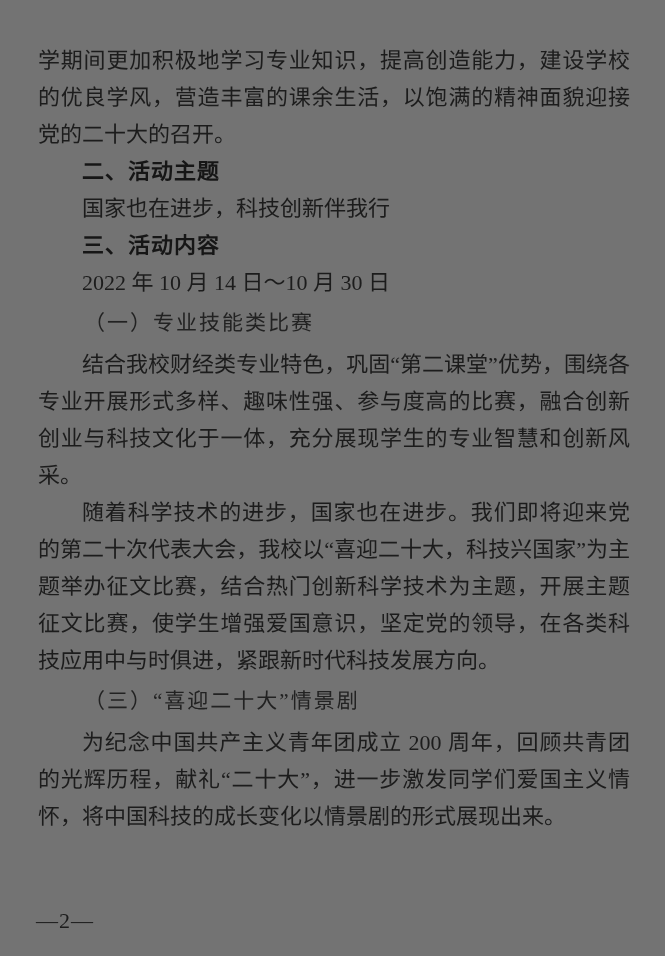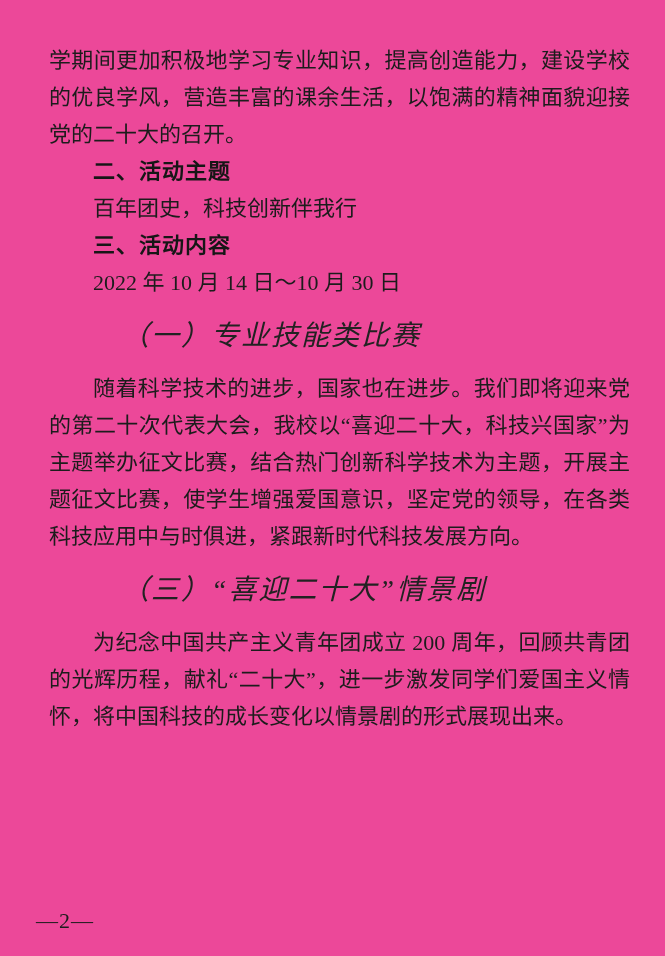--- a/index.html
+++ b/index.html
@@ -12,22 +12,22 @@
     height: 956px;
     overflow: hidden;
     color: #1c1c1c;
     font-family: "Liberation Serif", "DejaVu Serif", serif;
   }
   .page {
     position: relative;
     box-sizing: border-box;
     width: 665px;
     height: 956px;
-    padding: 42px 35px 0 49px;
-    background: #ec4899;
+    padding: 42px 35px 0 38px;
+    background: #737373;
   }
   .body-text {
     margin: 0;
     font-size: 22px;
     line-height: 37px;
     text-align: justify;
     text-justify: inter-character;
     text-indent: 2em;
     font-family: "Liberation Serif", "DejaVu Serif", serif;
   }
@@ -38,25 +38,24 @@
     margin: 0;
     font-size: 22px;
     line-height: 37px;
     font-weight: bold;
     text-indent: 2em;
     letter-spacing: 1px;
     font-family: Liberation Serif, serif;
     color: #161616;
   }
   .sub-heading {
-    margin: 16px;
-    font-size: 28px;
+    margin: 4px;
+    font-size: 21px;
     line-height: 37px;
     font-weight: normal;
-    font-style: italic;
     text-indent: 2em;
     letter-spacing: 2px;
     font-family: "Liberation Serif", "DejaVu Serif", serif;
     color: #222222;
   }
   .page-number {
     position: absolute;
     left: 36px;
     bottom: 22px;
     font-size: 22px;
@@ -67,29 +66,30 @@
 </style>
 </head>
 <body>
 
 <div class="page">
 
   <p class="body-text no-indent">学期间更加积极地学习专业知识，提高创造能力，建设学校的优良学风，营造丰富的课余生活，以饱满的精神面貌迎接党的二十大的召开。</p>
 
   <h3 class="section-heading">二、活动主题</h3>
 
-  <p class="body-text">百年团史，科技创新伴我行</p>
+  <p class="body-text">国家也在进步，科技创新伴我行</p>
 
   <h3 class="section-heading">三、活动内容</h3>
 
   <p class="body-text">2022 年 10 月 14 日～10 月 30 日</p>
 
 
   <h4 class="sub-heading">（一）专业技能类比赛</h4>
 
+  <p class="body-text">结合我校财经类专业特色，巩固“第二课堂”优势，围绕各专业开展形式多样、趣味性强、参与度高的比赛，融合创新创业与科技文化于一体，充分展现学生的专业智慧和创新风采。</p>
 
 
   <p class="body-text">随着科学技术的进步，国家也在进步。我们即将迎来党的第二十次代表大会，我校以“喜迎二十大，科技兴国家”为主题举办征文比赛，结合热门创新科学技术为主题，开展主题征文比赛，使学生增强爱国意识，坚定党的领导，在各类科技应用中与时俱进，紧跟新时代科技发展方向。</p>
 
   <h4 class="sub-heading">（三）“喜迎二十大”情景剧</h4>
 
   <p class="body-text">为纪念中国共产主义青年团成立 200 周年，回顾共青团的光辉历程，献礼“二十大”，进一步激发同学们爱国主义情怀，将中国科技的成长变化以情景剧的形式展现出来。</p>
 
   <div class="page-number">—2—</div>
 

